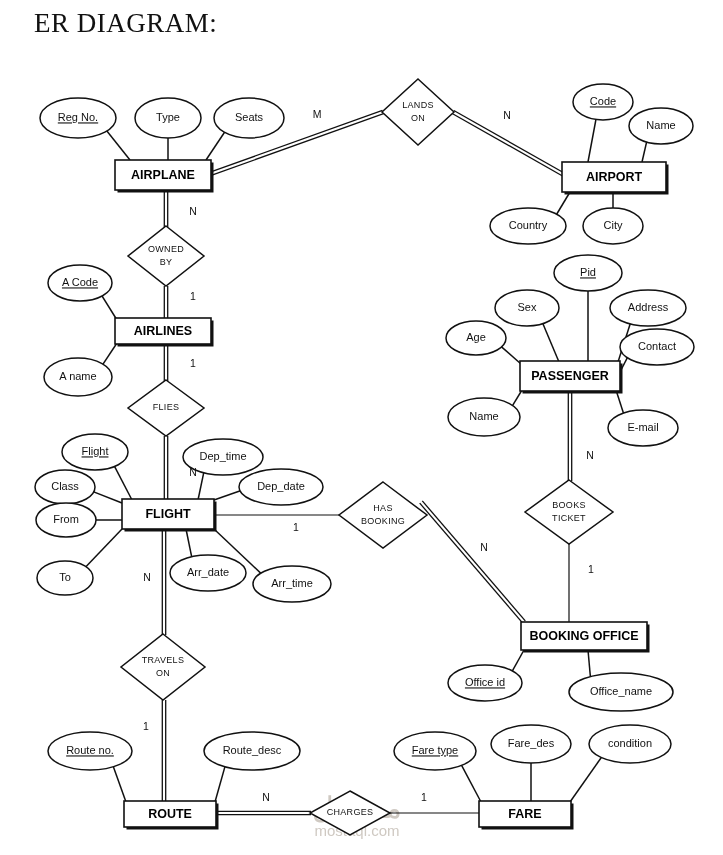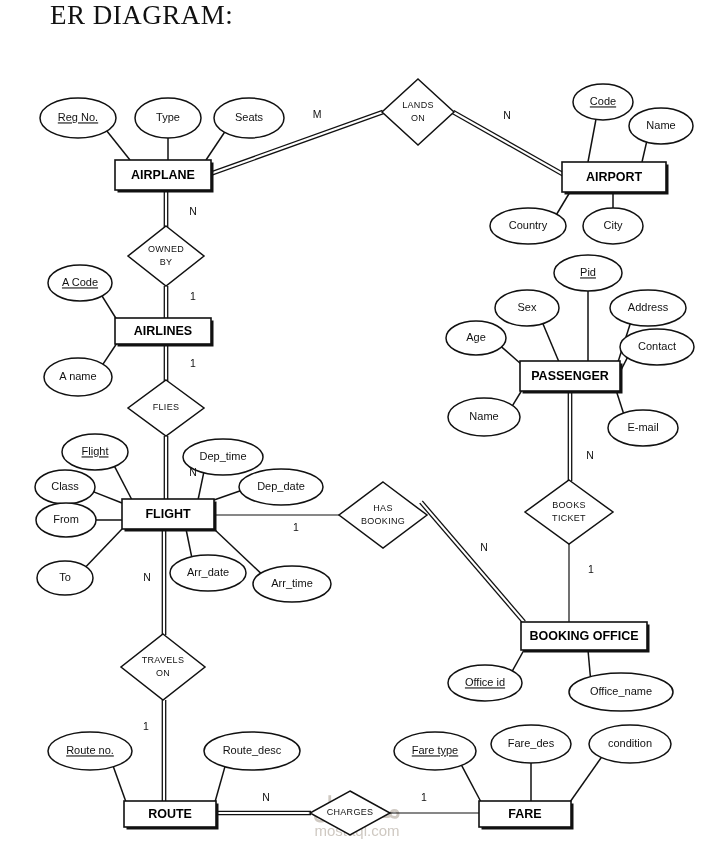--- a/index.html
+++ b/index.html
@@ -10,28 +10,27 @@
   body {
     width: 723px;
     height: 855px;
     position: relative;
     overflow: hidden;
     font-family: "Liberation Sans", sans-serif;
   }
   #page-title {
     position: absolute;
     left: 34px;
-    top: 0;
+    top: 8px;
     font-family: "Liberation Serif", serif;
     font-size: 27px;
     font-weight: 400;
     color: #111111;
     letter-spacing: 0.5px;
     white-space: nowrap;
-    margin-left: 16px;
   }
   #er-canvas {
     position: absolute;
     left: 0;
     top: 0;
     width: 723px;
     height: 855px;
   }
   .ent-rect {
     fill: #ffffff;

